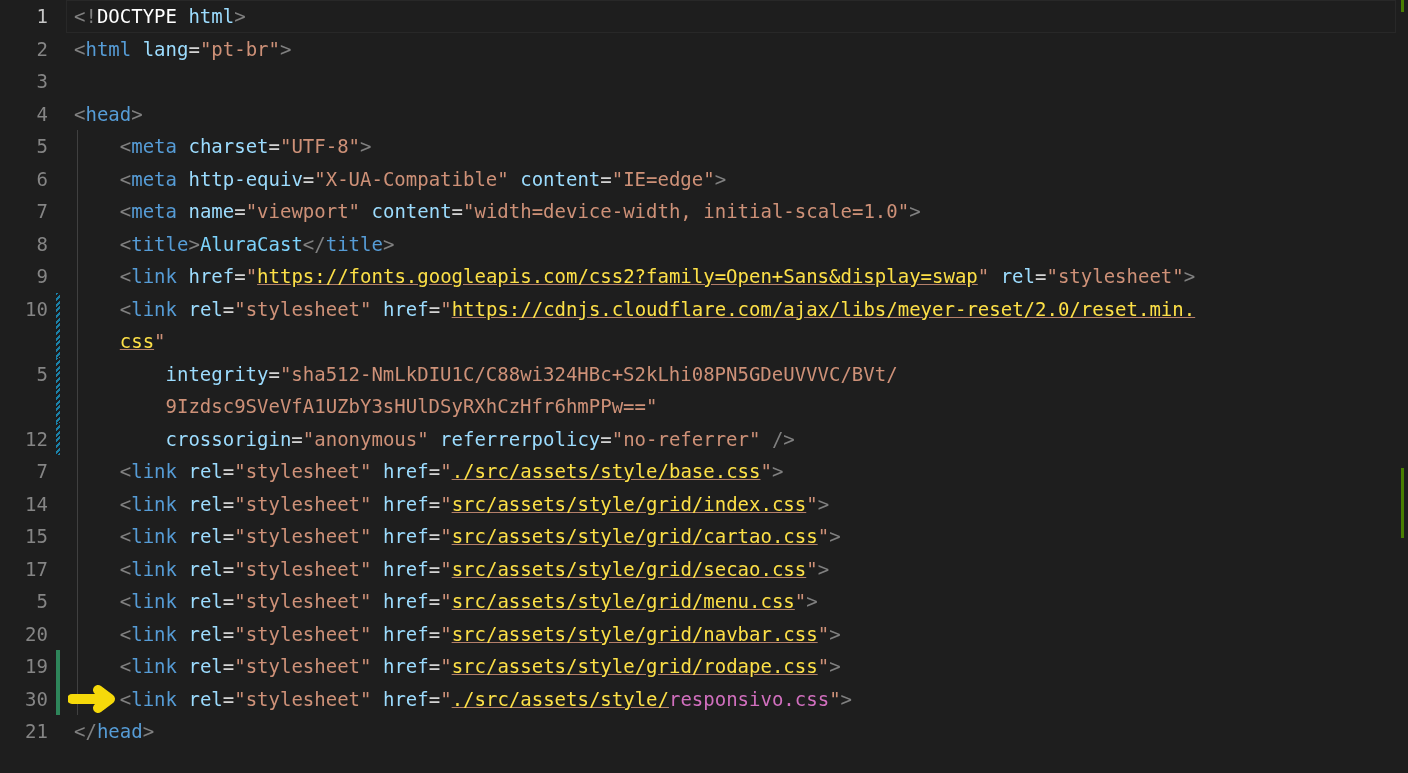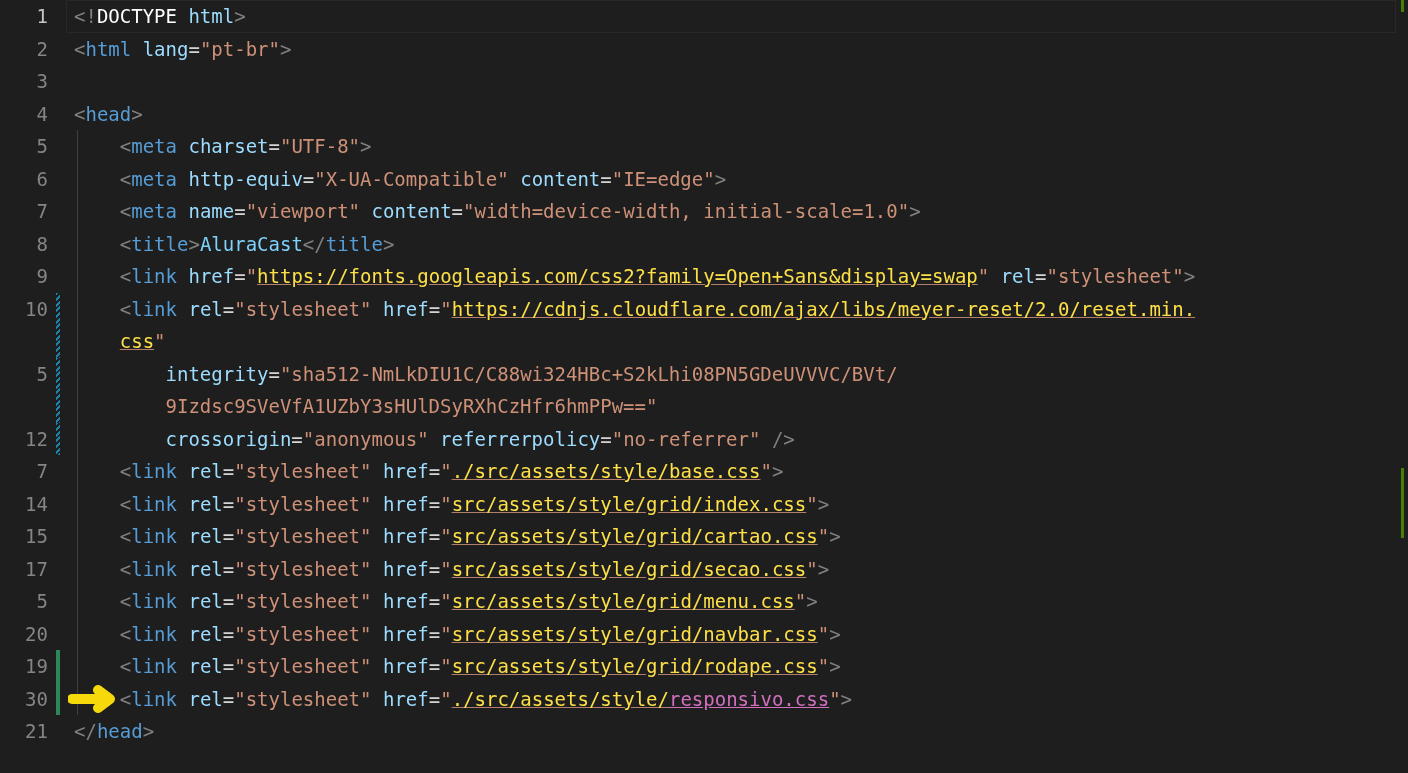--- a/index.html
+++ b/index.html
@@ -80,21 +80,21 @@
   
   .bracket   { color: #808080; }
   .tag       { color: #569cd6; }
   .attr      { color: #9cdcfe; }
   .punct     { color: #d4d4d4; }
   .str       { color: #fde047; text-decoration: underline; text-decoration-color: rgba(206,145,120,0.85); }
   .strplain  { color: #ce9178; }
   .text      { color: #7dd3fc; }
   .doctype   { color: #ffffff; }
   .dockey    { color: #808080; }
-  .highlight-word { color: #d16fbe; text-decoration: underline; text-decoration-color: #d16fbe; }
+  .highlight-word { color: #d16fbe; text-decoration-color: #d16fbe; }
 
   .scrollbar {
     position: absolute;
     right: 0;
     top: 0;
     bottom: 0;
     width: 12px;
   }
   .scrollbar .green {
     position: absolute;

